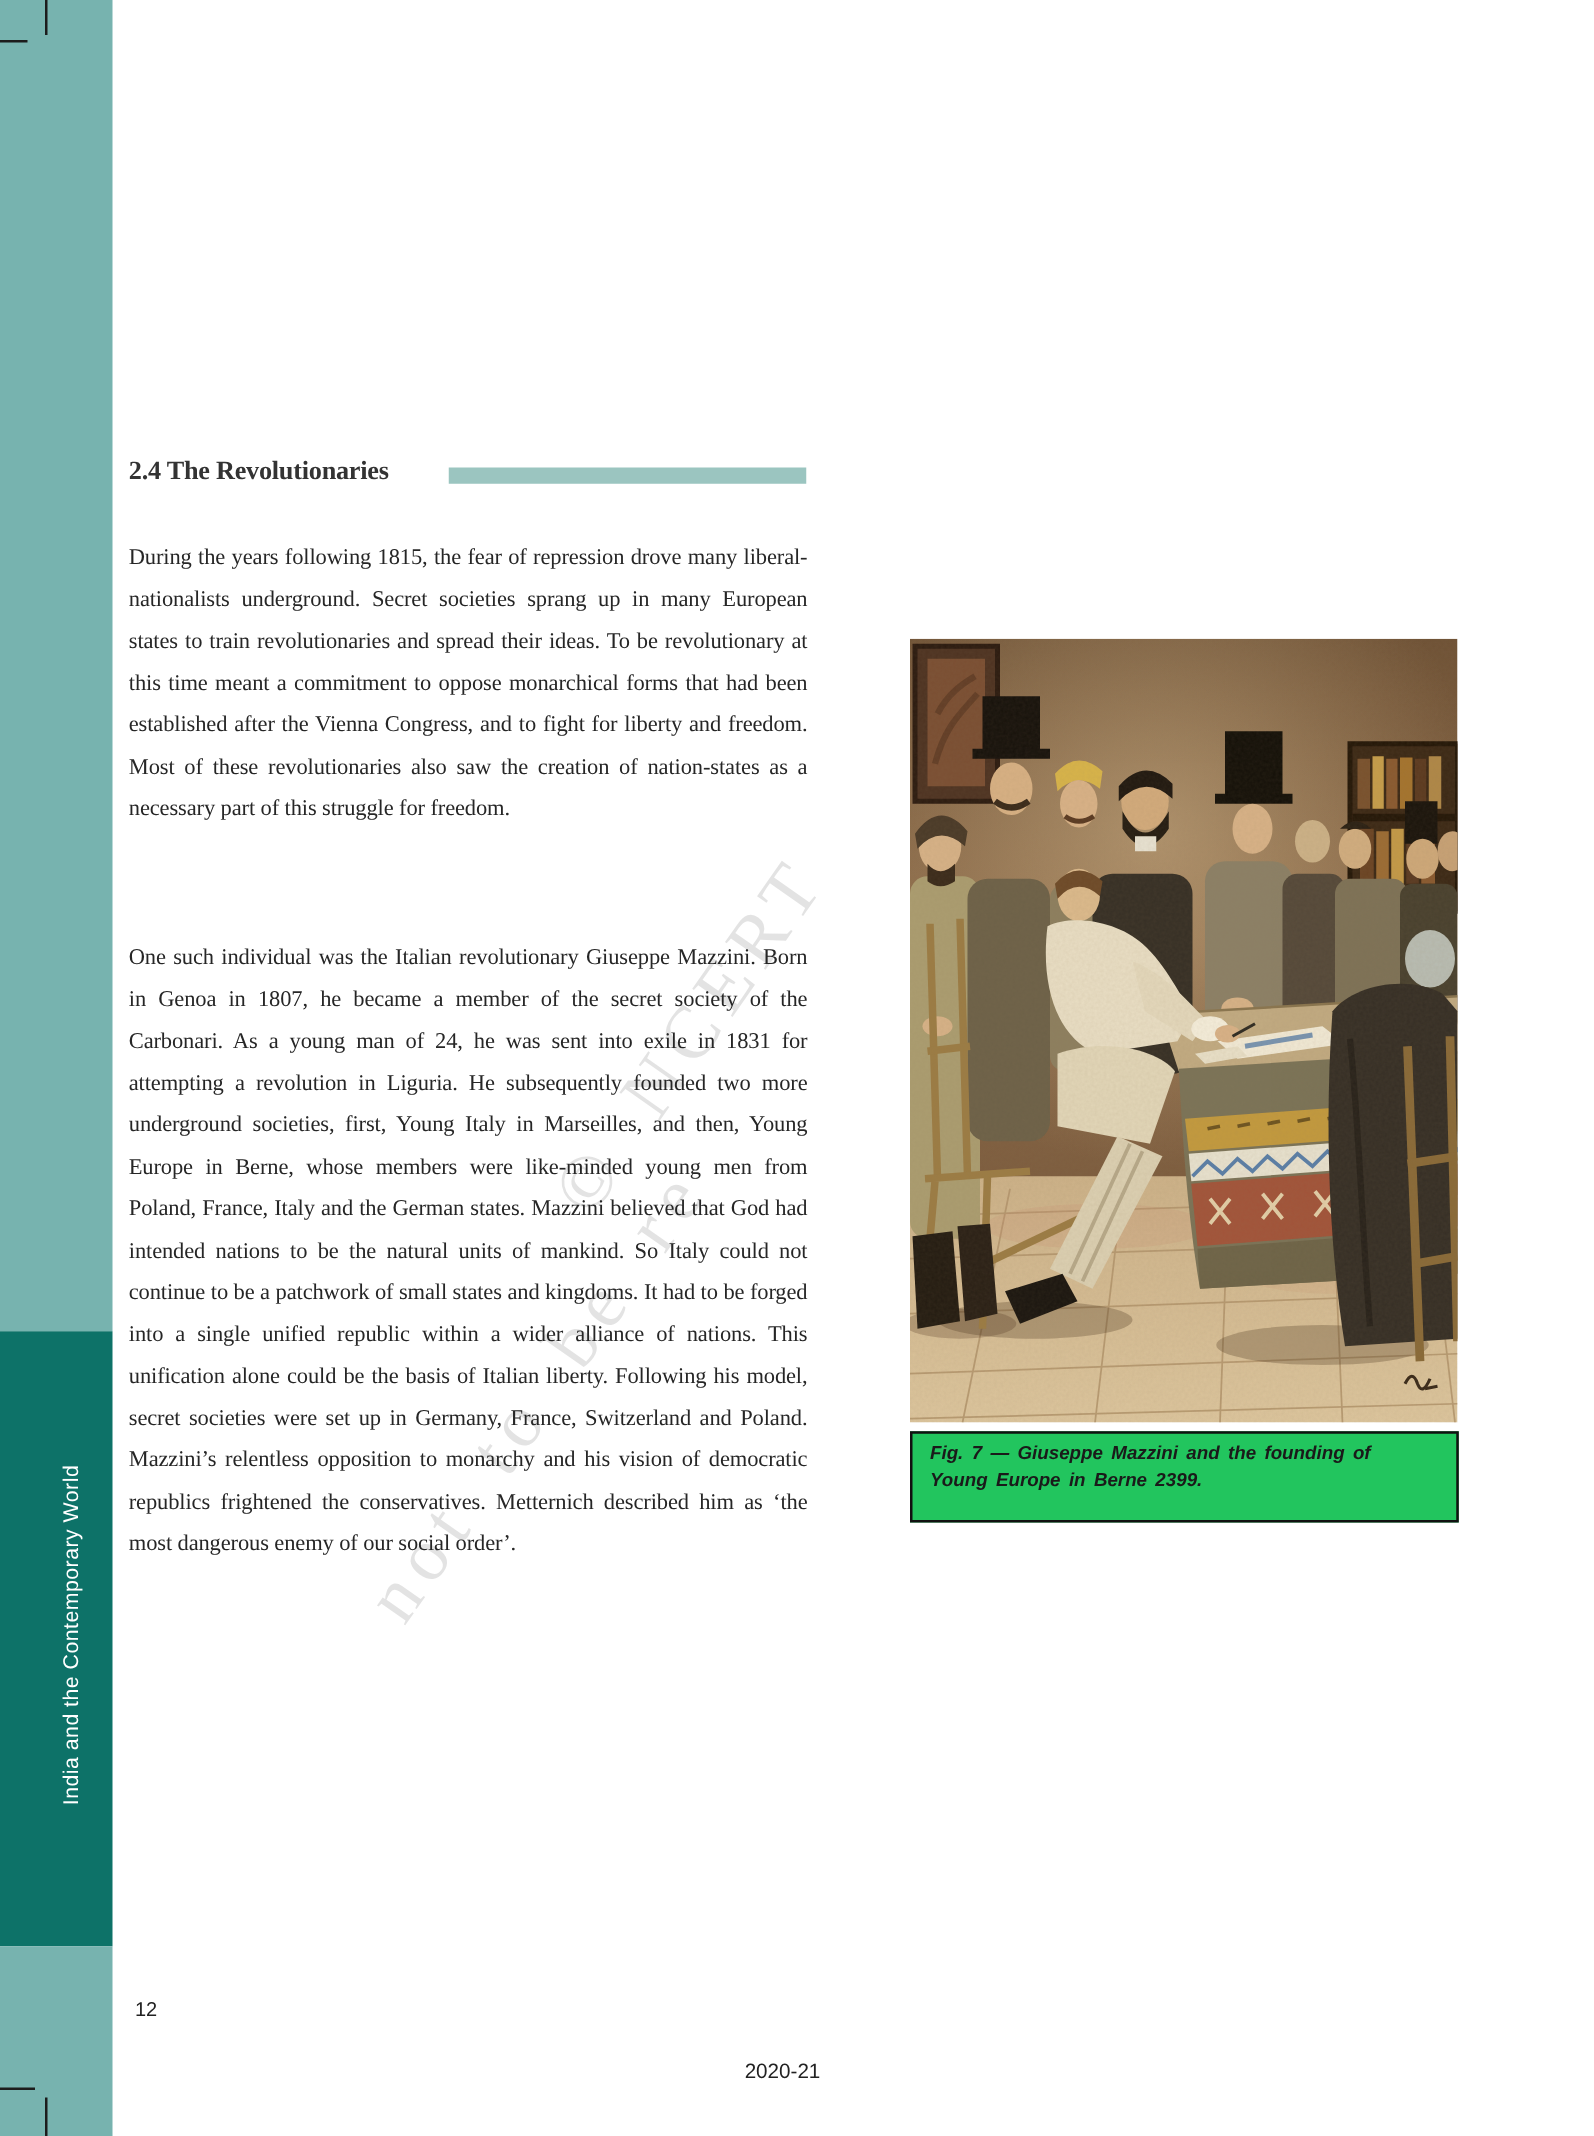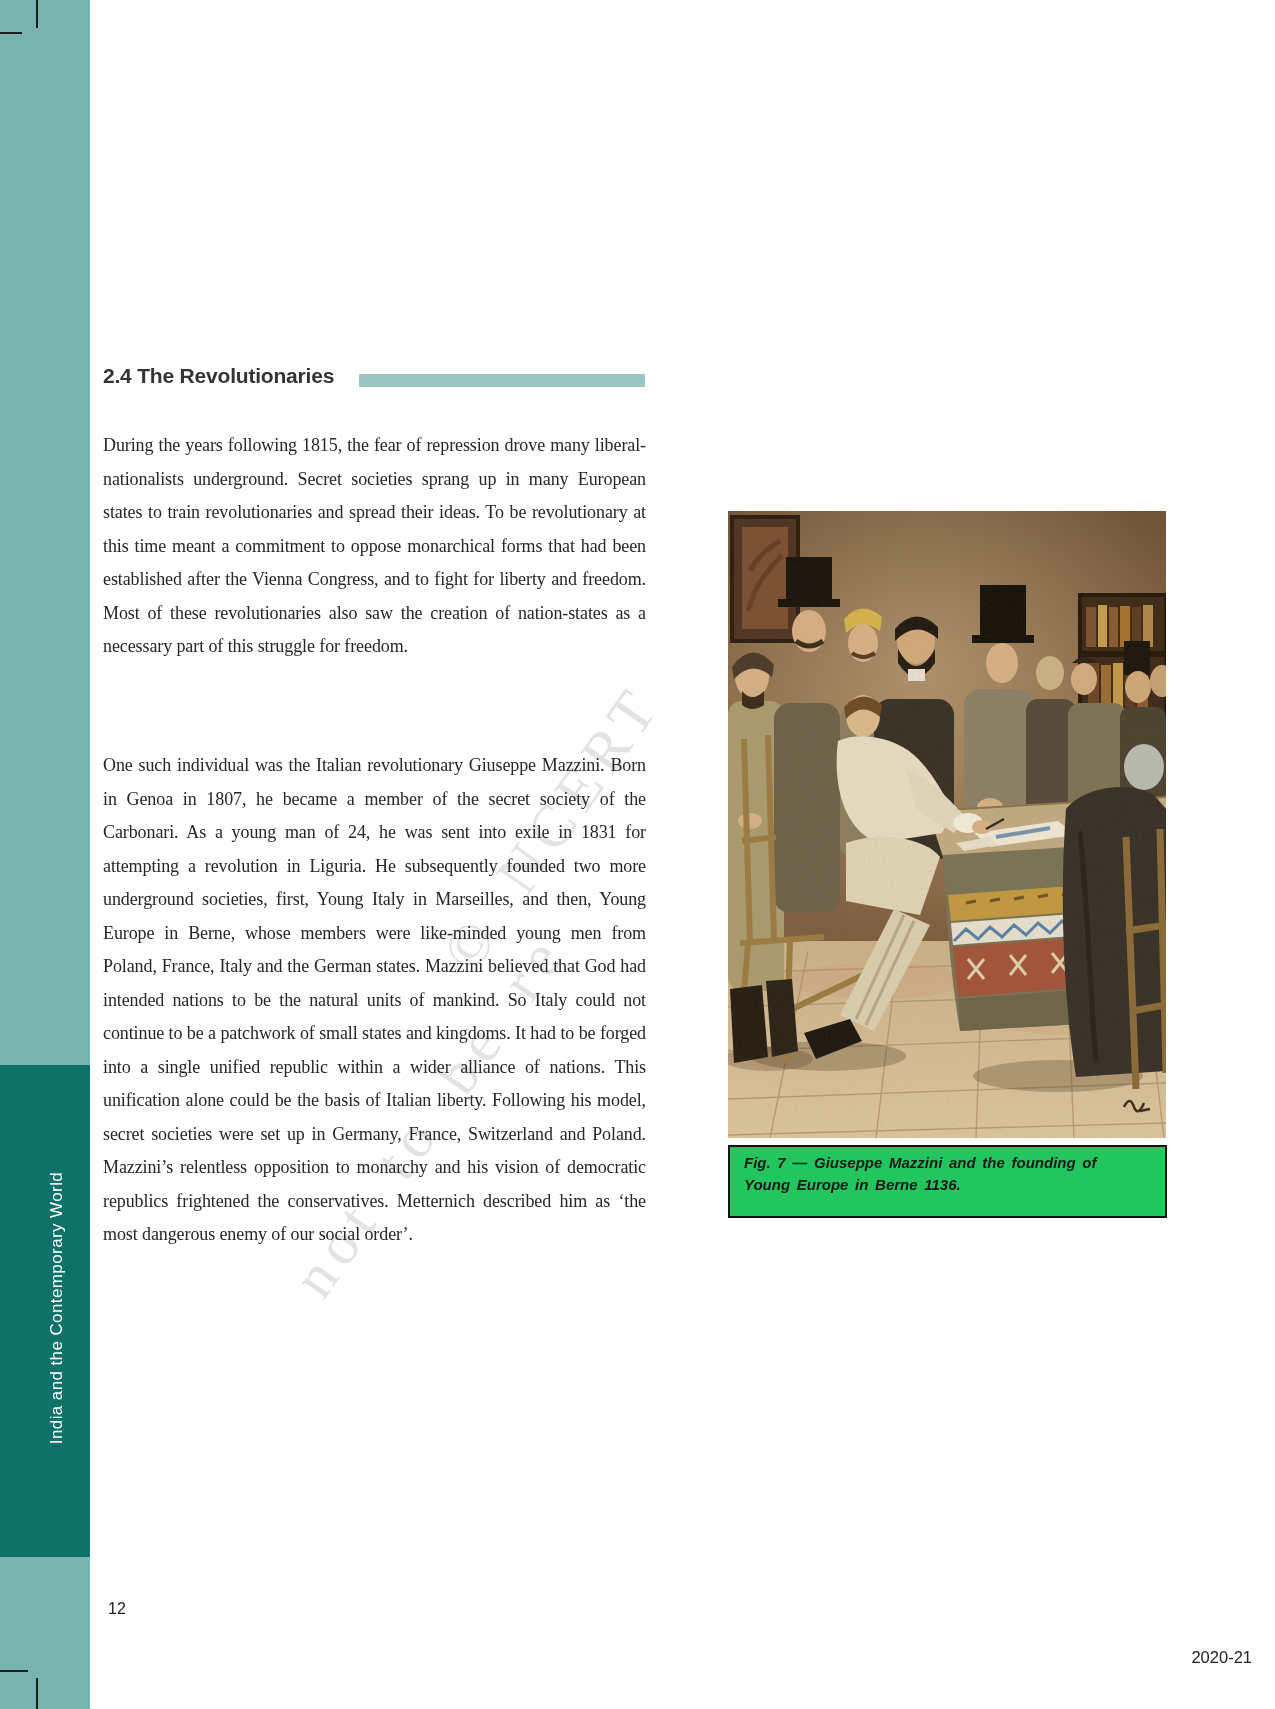--- a/index.html
+++ b/index.html
@@ -36,42 +36,42 @@
   .body-text{
     position:absolute;left:103px;width:543px;z-index:2;
     font-size:18px;line-height:33.5px;letter-spacing:-0.1px;
     text-align:justify;color:#262626;
   }
   .para-intro{top:186px;}
   .para-revolutionaries{top:411px;}
   .para-mazzini{top:731px;}
   .section-heading{
     position:absolute;left:103px;top:347px;z-index:2;
-    font-family:Liberation Sans, sans-serif;font-weight:bold;
+    font-family:Liberation Serif, serif;font-weight:bold;
     font-size:21px;letter-spacing:-0.2px;color:#333333;white-space:nowrap;
   }
   .heading-bar{position:absolute;left:359px;top:374px;width:286px;height:13px;background:#9bc5c0;z-index:2;}
   
   .figure-frame{position:absolute;left:728px;top:511px;width:438px;height:627px;z-index:2;}
   .figure-frame svg{display:block;width:438px;height:627px;}
   .figure-caption{
     position:absolute;left:728px;top:1145px;width:439px;height:73px;z-index:2;
     box-sizing:border-box;border:2px solid #111111;background:#22c55e;
     padding:5px 12px 0 14px;
     font-family:"Liberation Sans",sans-serif;font-size:15px;line-height:22px;color:#1a1a1a;
   }
   .cap-bold{font-weight:bold;font-style:italic;word-spacing:2.5px;}
   .cap-credit{font-style:italic;word-spacing:1.5px;}
   
   .page-number{
     position:absolute;left:108px;top:1600px;z-index:2;
     font-family:"Liberation Sans",sans-serif;font-size:16px;color:#222222;
   }
   .year-footer{
-    position:absolute;left:0;top:1648px;width:1252px;text-align:right;z-index:2;
+    position:absolute;left:0;top:1648px;width:1252px;text-align:center;z-index:2;
     font-family:"Liberation Sans",sans-serif;font-size:16.5px;color:#222222;
   }
 </style>
 </head>
 <body>
 
 <div class="page">
 
   <div class="side-band side-light-top"></div>
   <div class="side-band side-dark"></div>
@@ -258,19 +258,19 @@
       </g>
 
       <path d="M396,596 q6,-12 10,0 q4,10 10,-4 M412,600 l10,-2" stroke="#3a2a1a" stroke-width="2.5" fill="none"></path>
 
       <rect x="0" y="0" width="438" height="627" filter="url(#grain)" opacity="0.55"></rect>
     </svg>
   </div>
 
   <div class="figure-caption">
     <div class="cap-bold">Fig. 7 — Giuseppe Mazzini and the founding of</div>
-    <div class="cap-bold">Young Europe in Berne 1136.</div>
+    <div class="cap-bold">Young Europe in Berne 2399.</div>
   </div>
 
   <div class="page-number">12</div>
   <div class="year-footer">2020-21</div>
 
 </div>
 
 </body></html>

